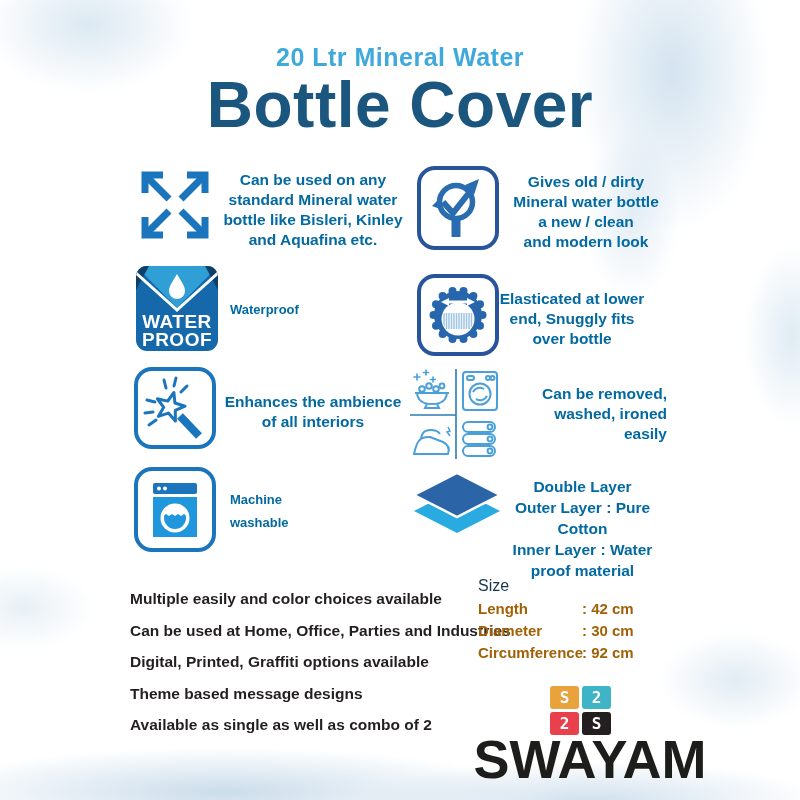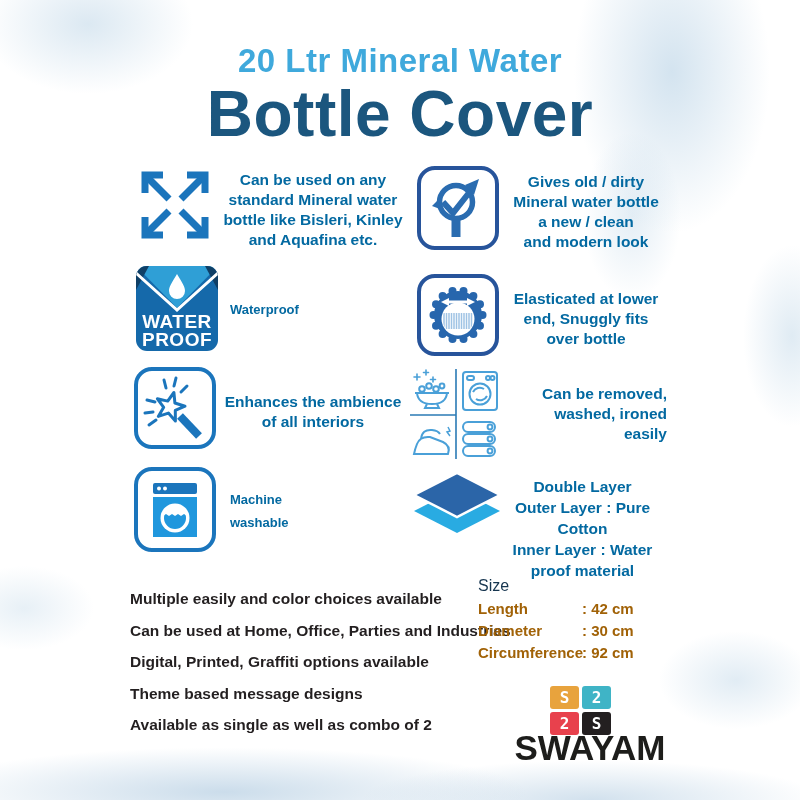--- a/index.html
+++ b/index.html
@@ -9,41 +9,41 @@
     background-image:
       radial-gradient(ellipse 150px 100px at 11% 3%, rgba(176,205,226,.45), transparent 70%),
       radial-gradient(ellipse 140px 230px at 84% 9%, rgba(168,200,224,.50), transparent 70%),
       radial-gradient(ellipse 70px 120px at 79% 27%, rgba(176,205,226,.35), transparent 70%),
       radial-gradient(ellipse 70px 130px at 99% 42%, rgba(176,205,226,.40), transparent 70%),
       radial-gradient(ellipse 110px 70px at 92% 85%, rgba(176,205,226,.38), transparent 70%),
       radial-gradient(ellipse 100px 60px at 3% 76%, rgba(176,205,226,.30), transparent 70%),
       radial-gradient(ellipse 420px 62px at 28% 99%, rgba(160,192,218,.55), transparent 72%),
       radial-gradient(ellipse 320px 55px at 74% 100%, rgba(160,192,218,.48), transparent 72%);}
   .title{position:absolute;top:44px;left:0;width:800px;text-align:center;line-height:1.05;}
-  .title .t1{font-size:33px;font-weight:600;color:#3fa9dc;letter-spacing:.5px;}
+  .title .t1{font-size:25px;font-weight:600;color:#3fa9dc;letter-spacing:.5px;}
   .title .t2{font-size:64px;font-weight:700;color:#1b567e;letter-spacing:.5px;margin-top:2px;}
   .abs{position:absolute;}
   .ftext{font-size:15.5px;font-weight:600;line-height:20px;text-align:center;color:#0369a1;}
   .ml{white-space:pre-line;}
   .big{font-size:13px;line-height:23px;}
   .left-align{text-align:left;}
   .bullets{position:absolute;left:130px;top:590px;display:flex;flex-direction:column;gap:13.5px;
     font-size:15.5px;font-weight:600;color:#231f20;}
   .size-block{position:absolute;left:478px;top:577px;}
   .size-heading{font-size:16px;font-weight:400;color:#16354f;margin-bottom:3px;}
   .size-row{font-size:15px;font-weight:600;color:#a16207;line-height:22px;}
   .size-row .lbl{display:inline-block;width:104px;}
   .logo-tiles{position:absolute;left:550px;top:686px;display:grid;
     grid-template-columns:29px 29px;grid-auto-rows:23px;gap:3px;}
   .tile{border-radius:3px;color:#fff;font-family:"DejaVu Sans Mono",monospace;font-weight:700;
     font-size:16px;display:flex;align-items:center;justify-content:center;line-height:1;}
   .tile-1{background:#e8a33d;} .tile-2{background:#3fb4c6;}
   .tile-3{background:#e8414d;} .tile-4{background:#231f20;}
   .wordmark{position:absolute;left:458px;top:728px;width:264px;text-align:center;
-    font-size:35px;font-weight:800;color:#1d1d1b;letter-spacing:0px;}
+    font-size:54px;font-weight:800;color:#1d1d1b;letter-spacing:0px;}
   svg{display:block;}
 </style>
 </head>
 <body>
 
 <div class="poster">
   <div class="splash-layer"></div>
 
   <header class="title">
     <div class="t1">20 Ltr Mineral Water</div>
@@ -183,21 +183,21 @@
             <line x1="8.5" y1="-2" x2="8.5" y2="14"></line>
           <line x1="11" y1="-2" x2="11" y2="14"></line>
             <line x1="13.5" y1="-2" x2="13.5" y2="14"></line>
         </g>
         <line x1="-11" y1="-13" x2="11" y2="-13" stroke="#ffffff" stroke-width="3"></line>
         <polygon points="-17,-13 -9,-17 -9,-9" fill="#ffffff"></polygon>
         <polygon points="17,-13 9,-17 9,-9" fill="#ffffff"></polygon>
       </g>
     </svg>
   </div>
-  <div class="abs ftext ml" style="left:500px;top:289px;width:172px;text-align:center;">Elasticated at lower
+  <div class="abs ftext ml" style="left:486px;top:289px;width:172px;text-align:center;">Elasticated at lower
 end, Snuggly fits
 over bottle</div>
 
   <div class="abs" style="left:408px;top:366px;">
     <svg width="96" height="96" viewBox="0 0 96 96">
       <g stroke="#2a7ab5" stroke-width="1.6">
         <line x1="48" y1="3" x2="48" y2="93"></line>
           <line x1="2" y1="49" x2="48" y2="49"></line>
       </g>
       <g stroke="#4aa0d8" stroke-width="2" fill="none">

